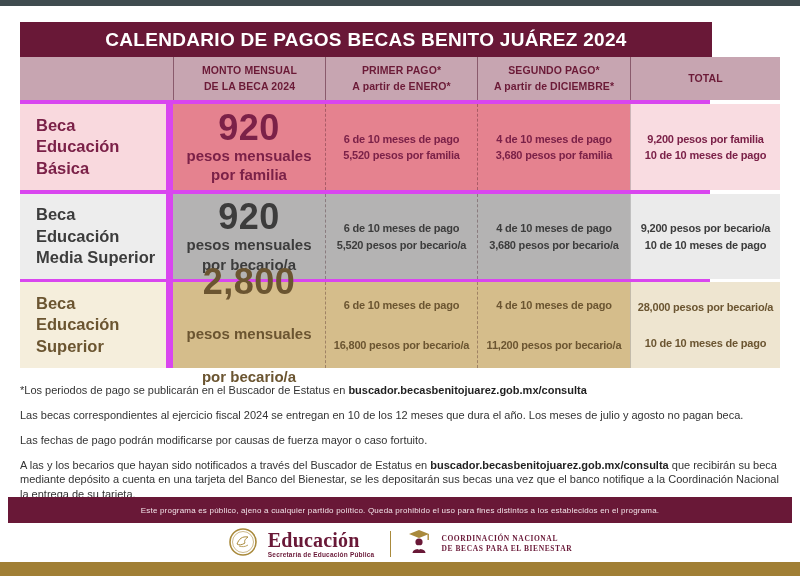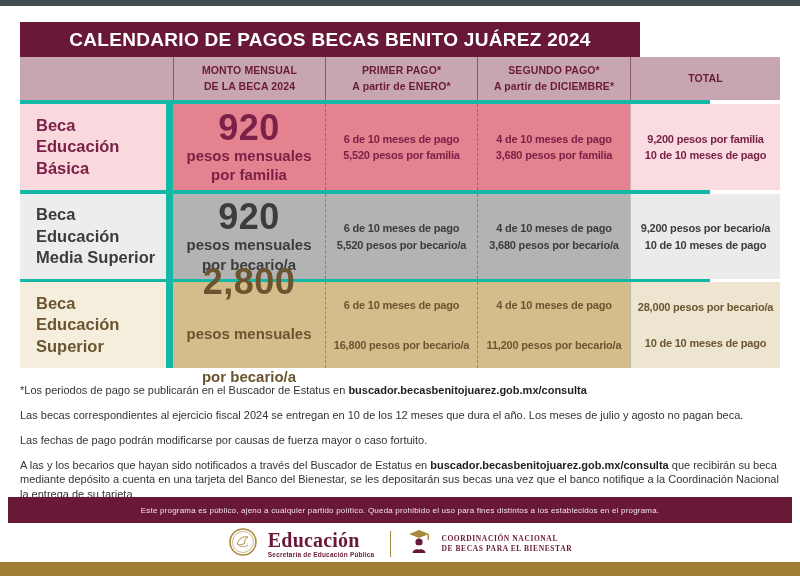--- a/index.html
+++ b/index.html
@@ -12,32 +12,32 @@
   }
   .top-bar {
     position: absolute; left: 0; top: 0; width: 800px; height: 6px;
     background: #404c4f;
   }
   .gold-bar {
     position: absolute; left: 0; top: 562px; width: 800px; height: 14px;
     background: #a17f35;
   }
   .title-bar {
-    position: absolute; left: 20px; top: 22px; width: 620px; height: 35px;
+    position: absolute; left: 20px; top: 22px; width: 692px; height: 35px;
     background: #691837; color: #ffffff;
     font-size: 19px; font-weight: bold; letter-spacing: 0.3px;
     display: flex; align-items: center; justify-content: center;
     white-space: nowrap;
   }
   .grid {
     position: absolute; left: 20px; top: 57px; width: 690px;
     display: grid;
     grid-template-columns: 146px 7px 152px 152px 153px 150px;
     grid-template-rows: 43px 4px 86px 4px 85px 3px 86px;
-    background: #14b8a6;
+    background: #d946ef;
   }
   .hcell {
     background: #c7a5b1; color: #6b1a37;
     font-size: 10.5px; font-weight: bold;
     display: flex; flex-direction: column; align-items: center; justify-content: center;
     text-align: center; line-height: 1.45; letter-spacing: 0.1px;
   }
   .hcell.sep { border-left: 1px solid #92607255; border-left-color: #8a5a6c; }
   .corner { grid-column: 1 / 3; grid-row: 1; }
   .hc-monto   { grid-column: 3; grid-row: 1; }

